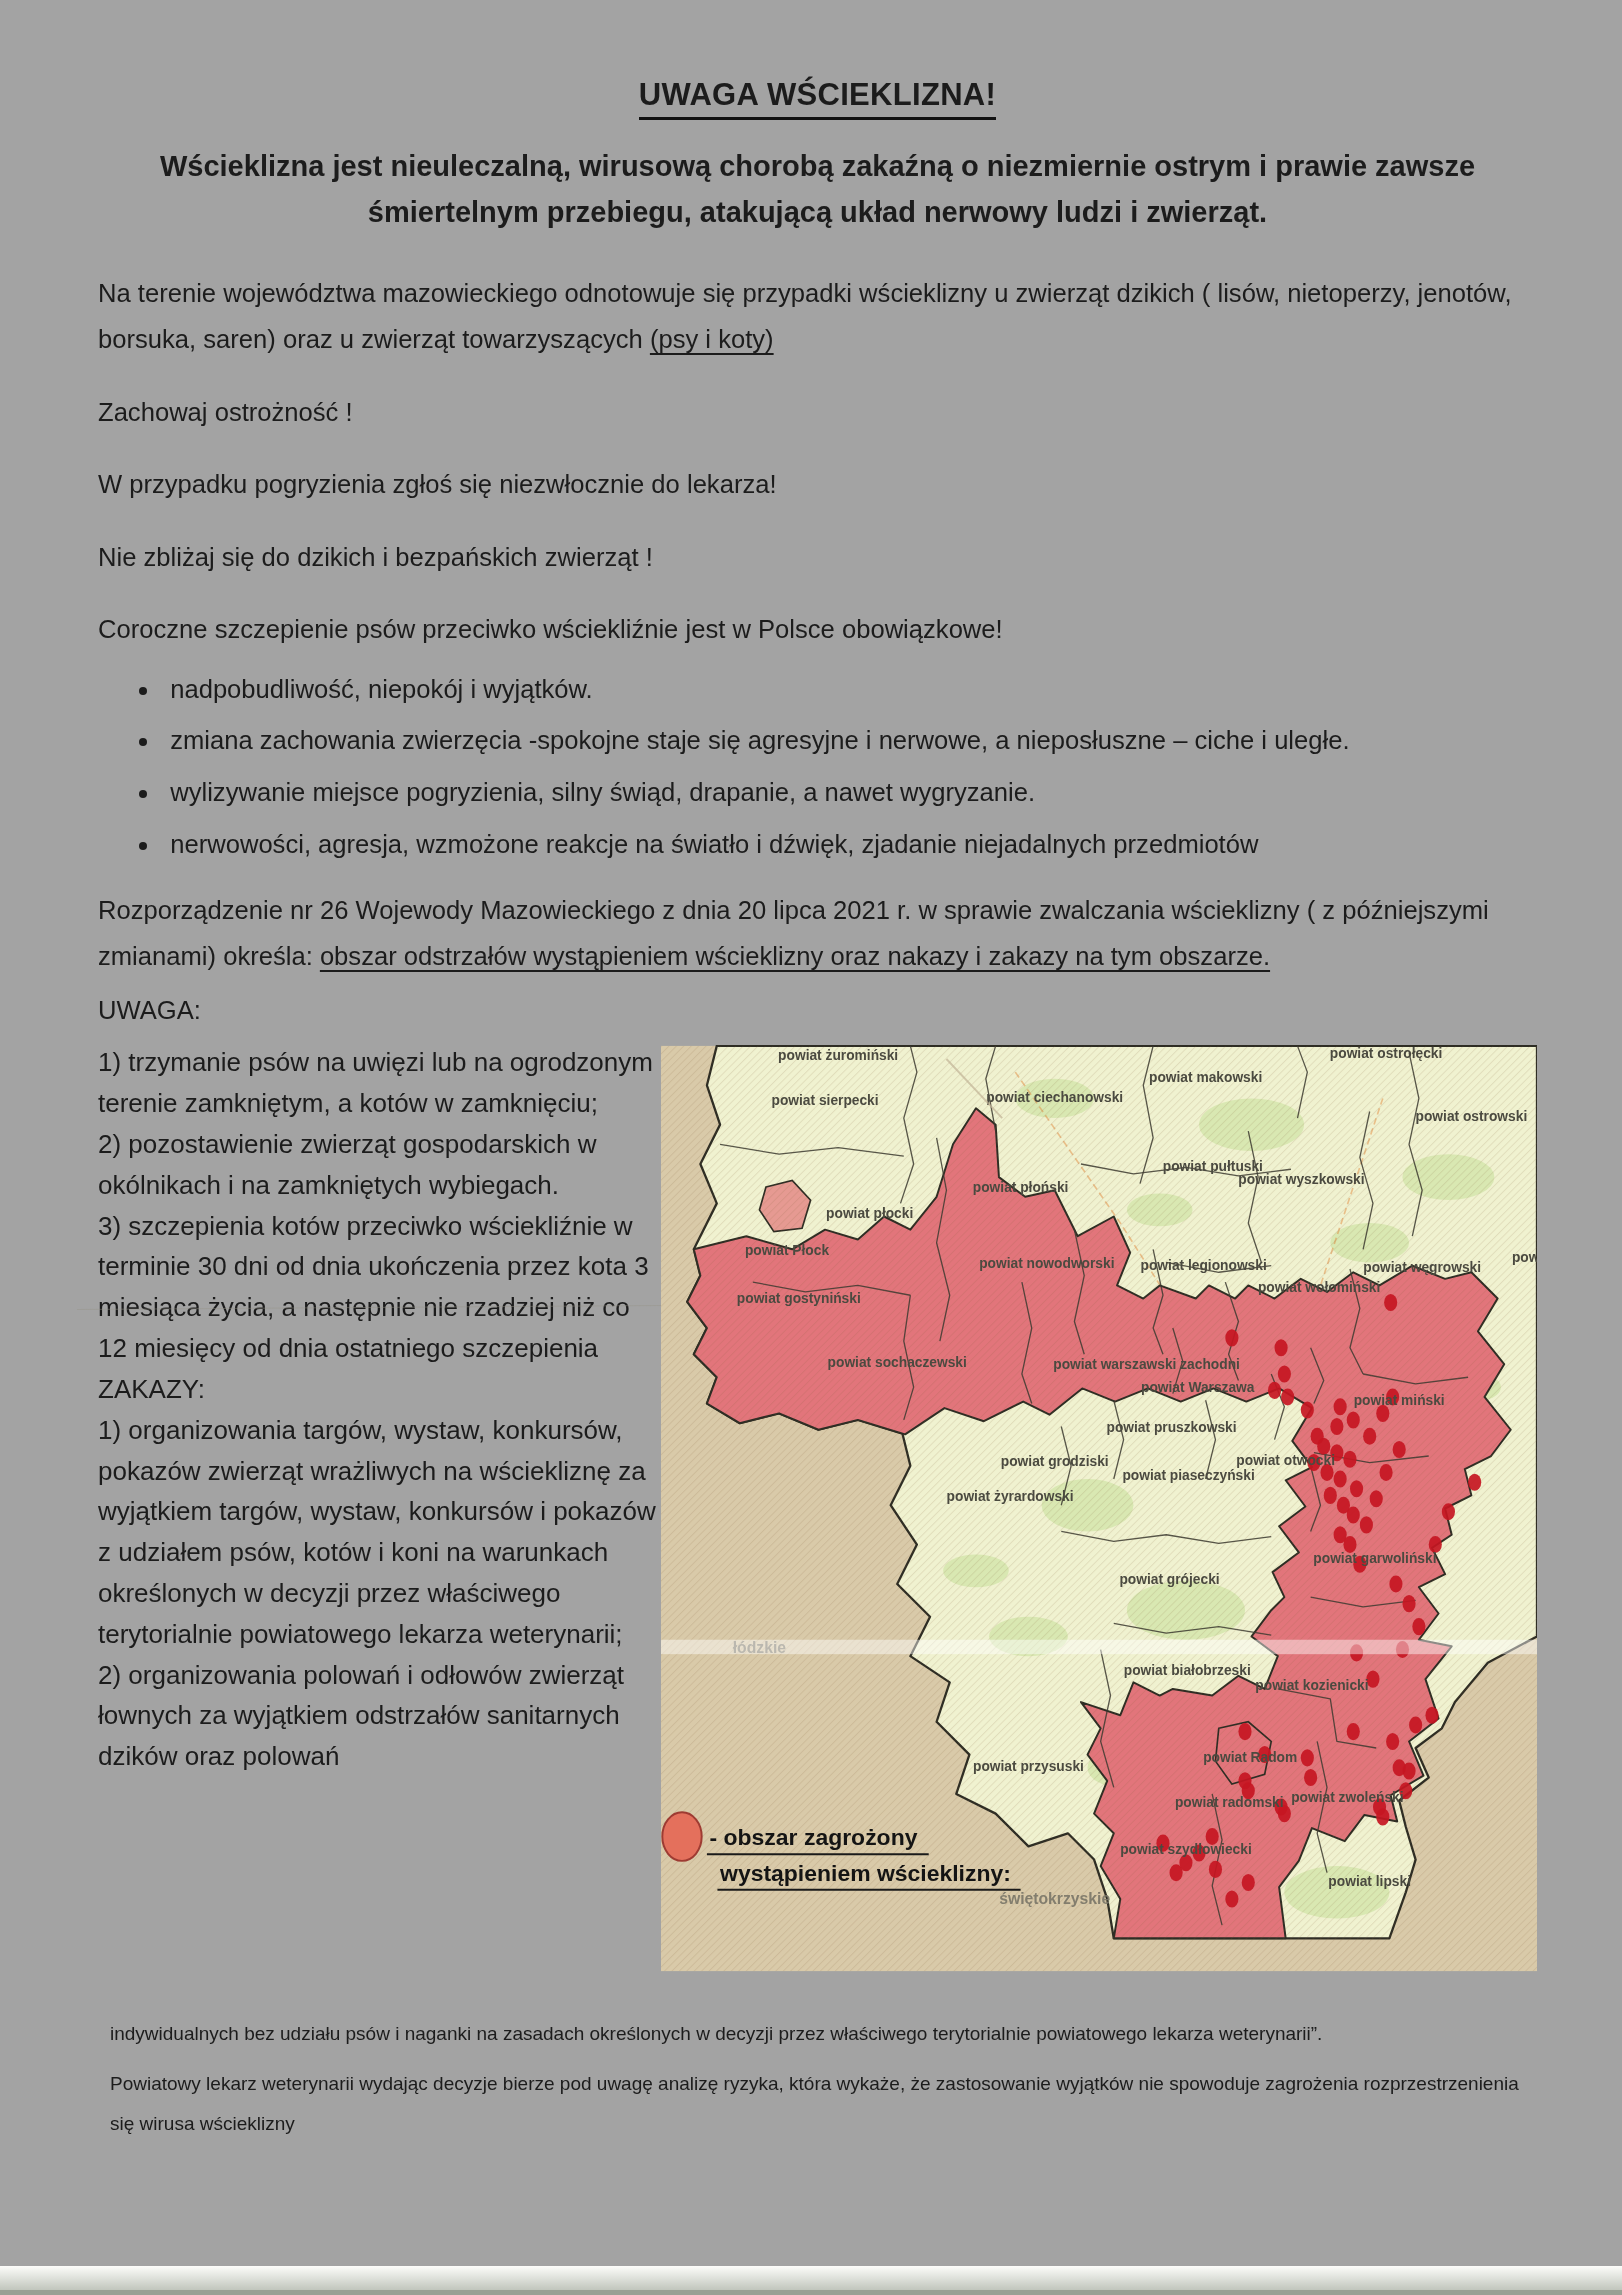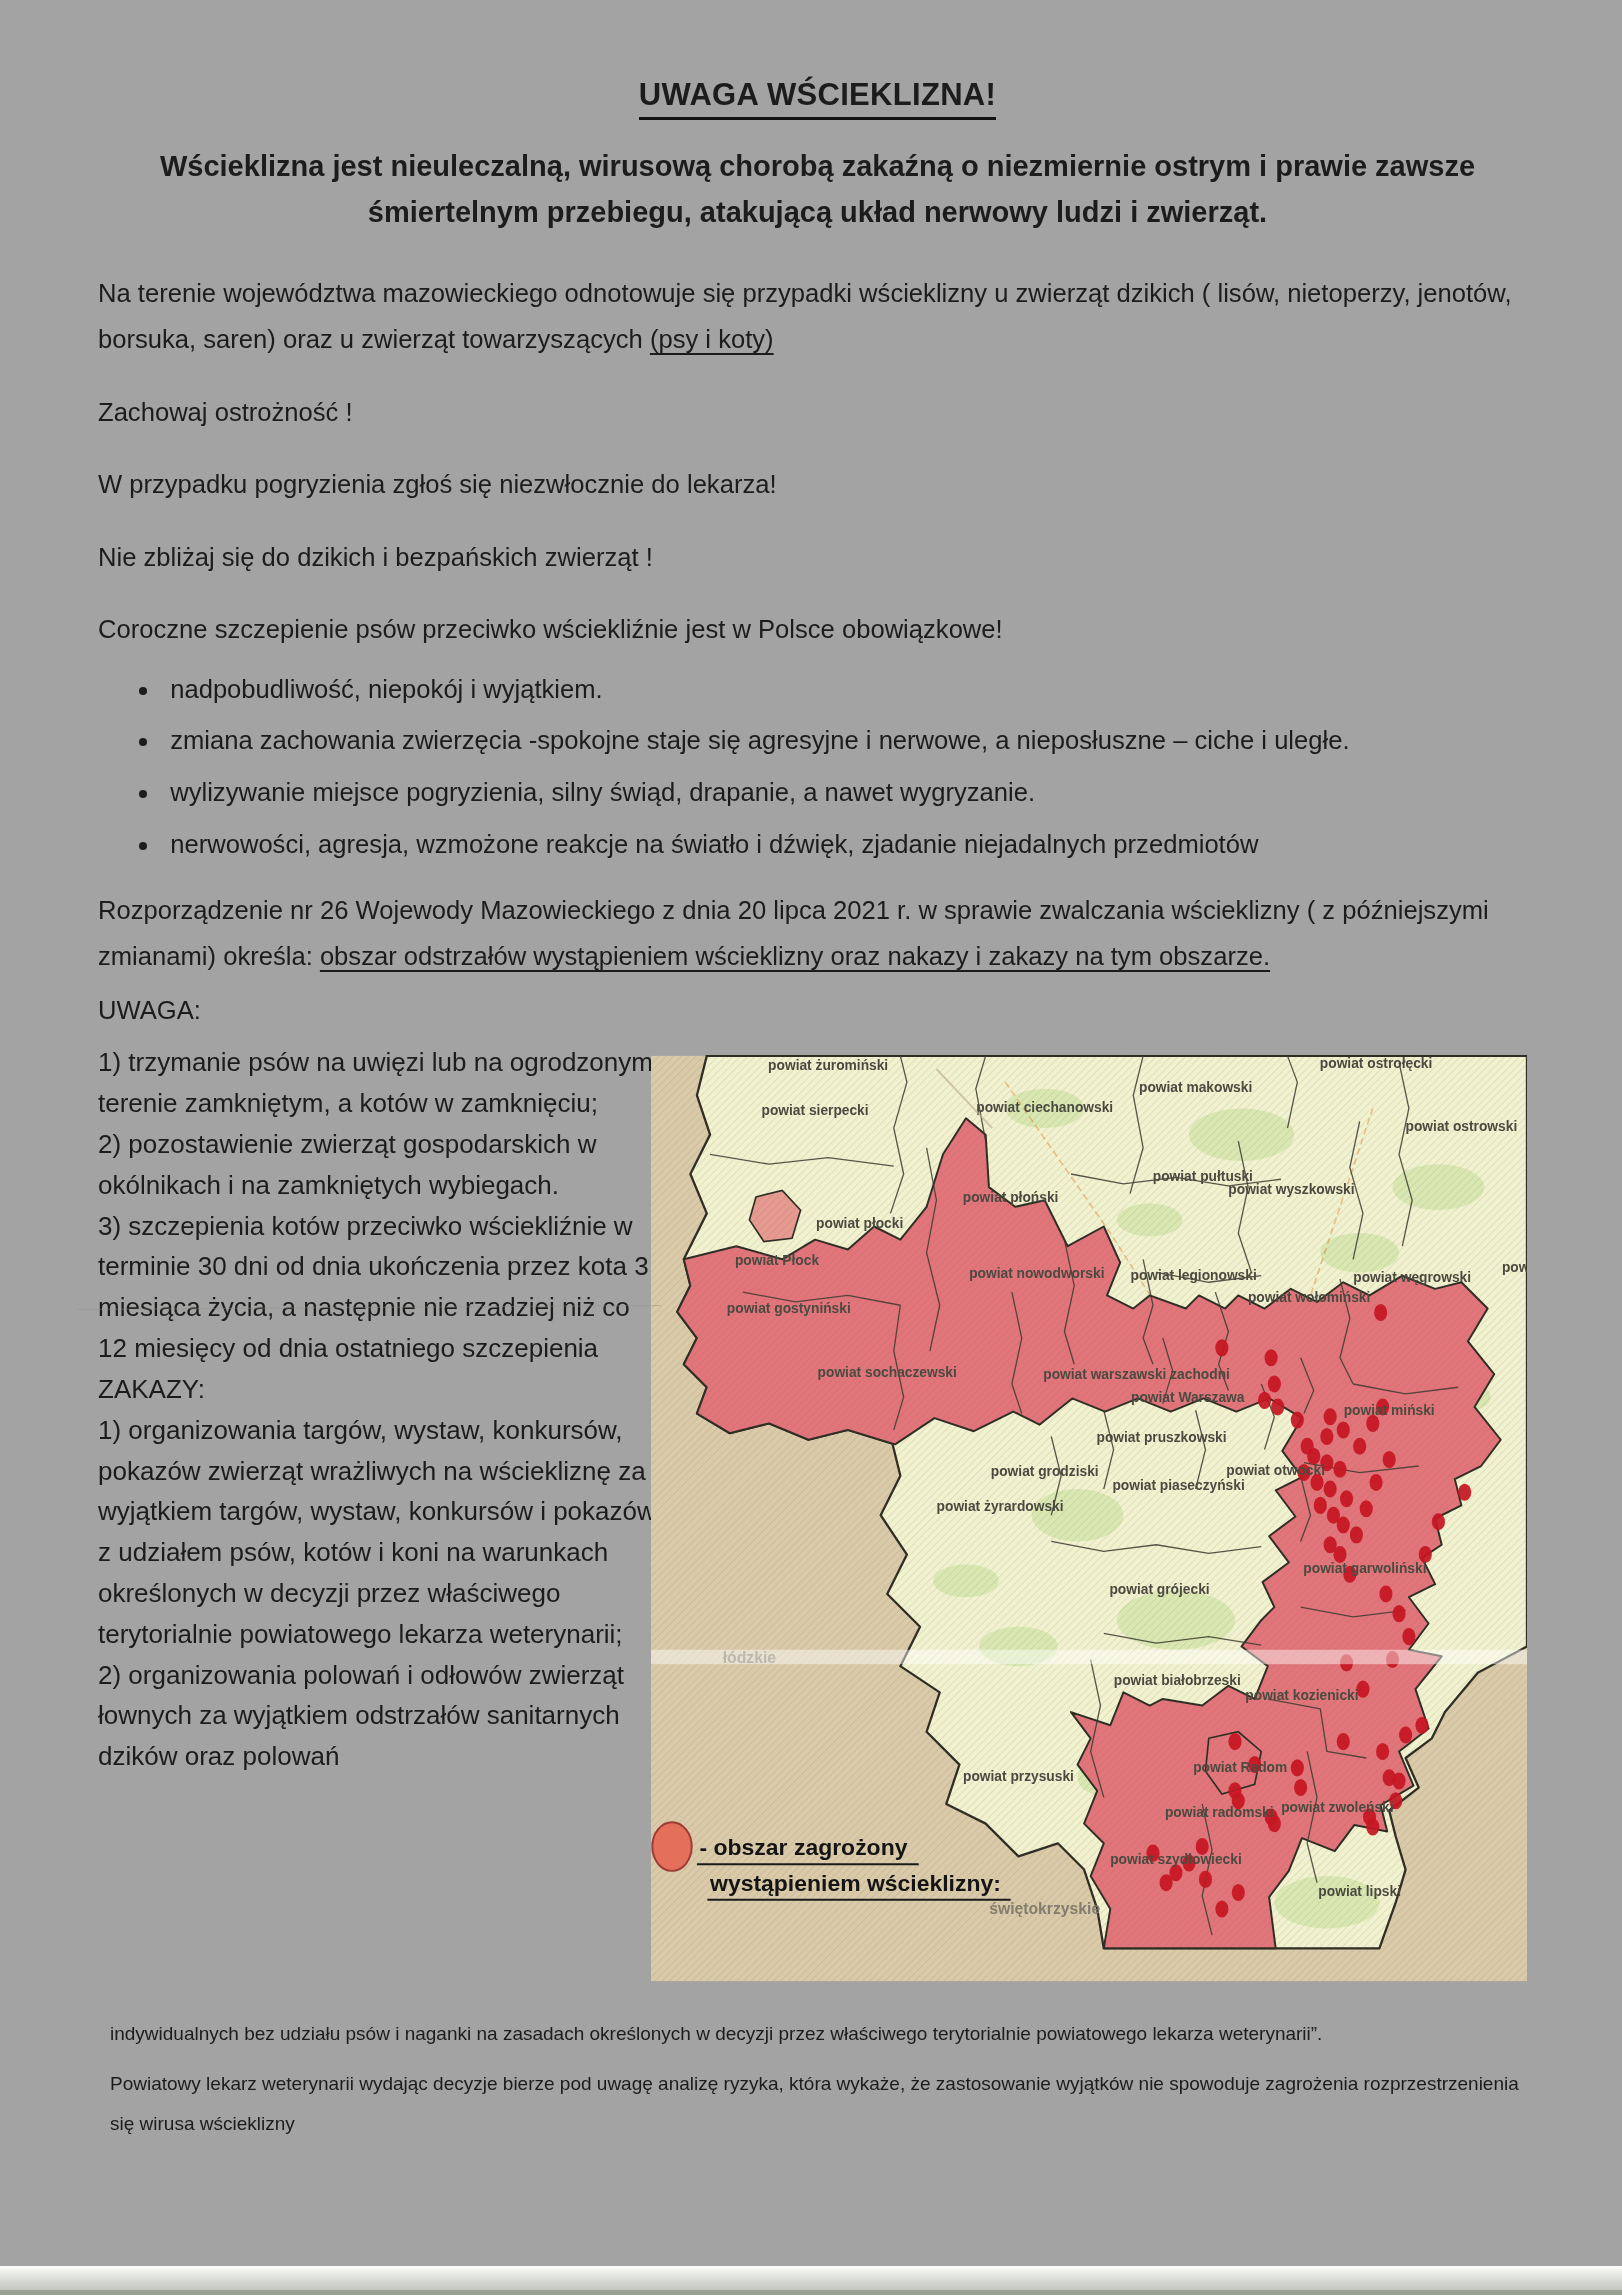--- a/index.html
+++ b/index.html
@@ -14,21 +14,21 @@
   p.body{font-size:25.6px;line-height:1.82;margin:26px 0 0;}
   p.body.first{margin-top:34px;}
   .warn{margin-top:30px;}
   .bold{font-weight:normal;}
   .uline{text-decoration:underline;text-decoration-thickness:2px;text-underline-offset:4.6px;}
   ul.symptoms{margin:19.7px 0 0;padding-left:63px;font-size:25.6px;line-height:1.3;}
   ul.symptoms li{margin-top:18.4px;padding-left:9.2px;}
   .two-col{position:relative;margin-top:9.2px;min-height:950px;}
   .col-text{width:566px;font-size:26px;line-height:1.57;}
   .col-text p{margin:0;}
-  .map-figure{position:absolute;top:2.6px;right:0;width:876px;height:927px;margin:10px;}
+  .map-figure{position:absolute;top:2.6px;right:0;width:876px;height:927px;margin:0;}
   .cont{font-size:19px;line-height:2.12;margin:22px 12px 0;}
   
   .region-outside{fill:var(--outside);}
   .region-safe{fill:var(--safe);stroke:#2e2d24;stroke-width:3.5;stroke-linejoin:round;}
   .region-danger{fill:var(--danger);stroke:#2e2d24;stroke-width:3;stroke-linejoin:round;}
   .enclave{fill:#e69a92;stroke:#2e2d24;stroke-width:2.5;}
   .enclave2{fill:none;stroke:#2e2d24;stroke-width:2.5;}
   .pborder{fill:none;stroke:#3b3a30;stroke-width:2;opacity:.85;stroke-linejoin:round;}
   .road{fill:none;stroke:#e08030;stroke-width:2.5;stroke-dasharray:10 6;opacity:.45;}
   .greenblob{fill:#cde2a2;opacity:.65;}
@@ -61,21 +61,21 @@
     <p class="body first"><span>Na terenie województwa mazowieckiego odnotowuje się przypadki wścieklizny u zwierząt dzikich ( lisów, nietoperzy, jenotów, borsuka, saren) oraz u zwierząt towarzyszących </span><span class="uline">(psy i koty)</span></p>
 
     <p class="body warn">Zachowaj ostrożność !</p>
     <p class="body warn">W przypadku pogryzienia zgłoś się niezwłocznie do lekarza!</p>
     <p class="body warn">Nie zbliżaj się do dzikich i bezpańskich zwierząt !</p>
 
     <p class="body warn bold">Coroczne szczepienie psów przeciwko wściekliźnie jest w Polsce obowiązkowe!</p>
 
 
     <ul class="symptoms">
-      <li>nadpobudliwość, niepokój i wyjątkiem.</li>
+      <li>nadpobudliwość, niepokój i wyjątków.</li>
       <li>zmiana zachowania zwierzęcia -spokojne staje się agresyjne i nerwowe, a nieposłuszne – ciche i uległe.</li>
       <li>wylizywanie miejsce pogryzienia, silny świąd, drapanie, a nawet wygryzanie.</li>
       <li>nerwowości, agresja, wzmożone reakcje na  światło i dźwięk, zjadanie niejadalnych przedmiotów</li>
     </ul>
 
     <p class="body warn"><span>Rozporządzenie nr 26 Wojewody Mazowieckiego z dnia 20 lipca 2021 r. w sprawie zwalczania wścieklizny ( z późniejszymi zmianami) określa:  </span><span class="bold uline">obszar odstrzałów wystąpieniem wścieklizny oraz nakazy i zakazy na tym obszarze.</span></p>
 
     <p class="body bold" style="margin-top:6.6px">UWAGA:</p>
 
     <div class="two-col">

